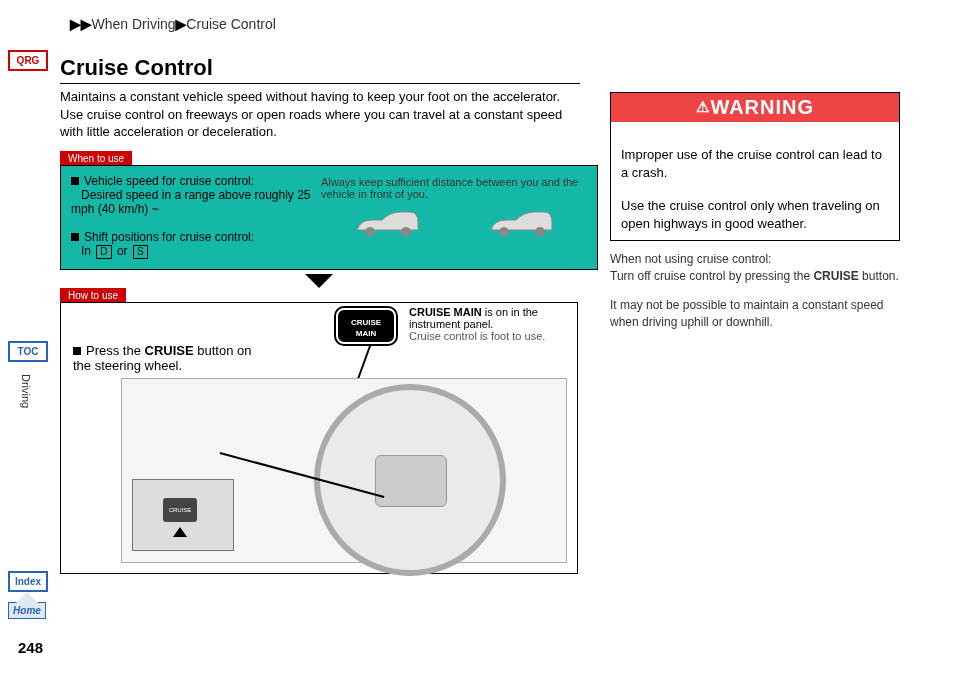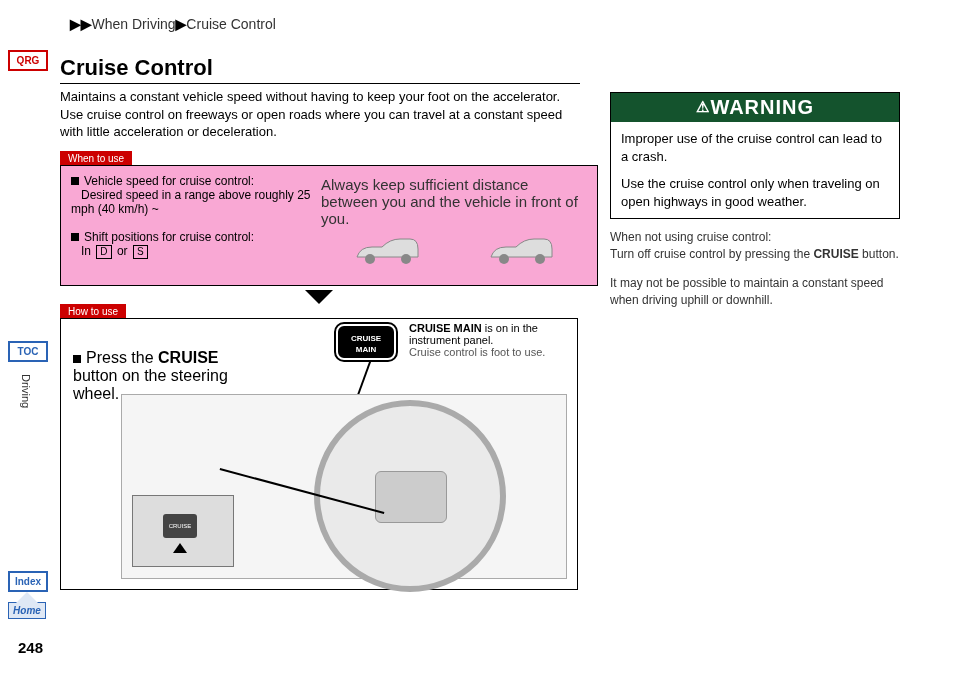--- a/index.html
+++ b/index.html
@@ -87,26 +87,26 @@
     background: #c00;
     color: #fff;
     font-size: 10px;
     padding: 2px 8px;
   }
   .box {
     border: 1px solid #000;
     width: 516px;
     padding: 8px 10px 10px 10px;
     margin-top: -1px;
-    background: #f9a8d4;
+    background: #14b8a6;
     position: relative;
   }
   .box .row { display: flex; }
   .box .col1 { width: 240px; font-size: 12px; padding-right: 10px; }
-  .box .col2 { flex: 1; font-size: 15px; color: #333; padding-top: 2px; }
+  .box .col2 { flex: 1; font-size: 11px; color: #333; padding-top: 2px; }
   .blk-sq { display:inline-block; width:8px; height:8px; background:#000; margin-right:5px; vertical-align: baseline; }
   .gearbox { display:inline-block; border:1px solid #000; padding:0 3px; font-size:10px; line-height:12px; margin:0 2px; }
 
   .cars {
     margin-top: 8px;
     text-align: center;
     position: relative;
     height: 40px;
   }
   .car-svg { display:inline-block; margin: 0 30px; }
@@ -121,22 +121,22 @@
   .box2 {
     border: 1px solid #000;
     width: 516px;
     height: 270px;
     margin-top: -1px;
     position: relative;
     background: #fff;
   }
   .press-text {
     position: absolute;
-    left: 12px; top: 30px; width: 185px;
-    font-size: 16px;
+    left: 12px; top: 40px; width: 185px;
+    font-size: 13px;
   }
   .cruise-main-pill {
     position: absolute;
     left: 275px; top: 5px;
     width: 60px; height: 36px;
     border: 2px solid #fff;
     outline: 2px solid #000;
     background: #000;
     border-radius: 8px;
     color: #fff;
@@ -207,35 +207,35 @@
     border-bottom: 1px solid #000;
     padding-bottom: 2px;
     margin-bottom: 6px;
   }
   .rc-header .dbl-arrow { font-weight: bold; }
   .warning-box {
     border: 1px solid #000;
     margin-bottom: 10px;
   }
   .warning-title {
-    background: #14532d;
+    background: #ef4444;
     color: #fff;
     text-align: center;
     font-size: 20px;
     font-weight: bold;
     padding: 3px 0;
     letter-spacing: 1px;
   }
   .warning-title .tri { font-size:15px; vertical-align: 2px; }
   .warning-body {
     padding: 8px 10px;
     font-size: 13px;
     line-height: 1.35;
   }
-  .warning-body p { margin: 0 0 10px 0; }
+  .warning-body p { margin: 16px 0 10px 0; }
   .warning-body p:last-child { margin-bottom: 0; }
   .rc-note {
     font-size: 12px;
     color: #333;
     line-height: 1.4;
   }
   .rc-note p { margin: 0 0 12px 0; }
   .page-num {
     position: absolute;
     left: 18px; bottom: 18px;

